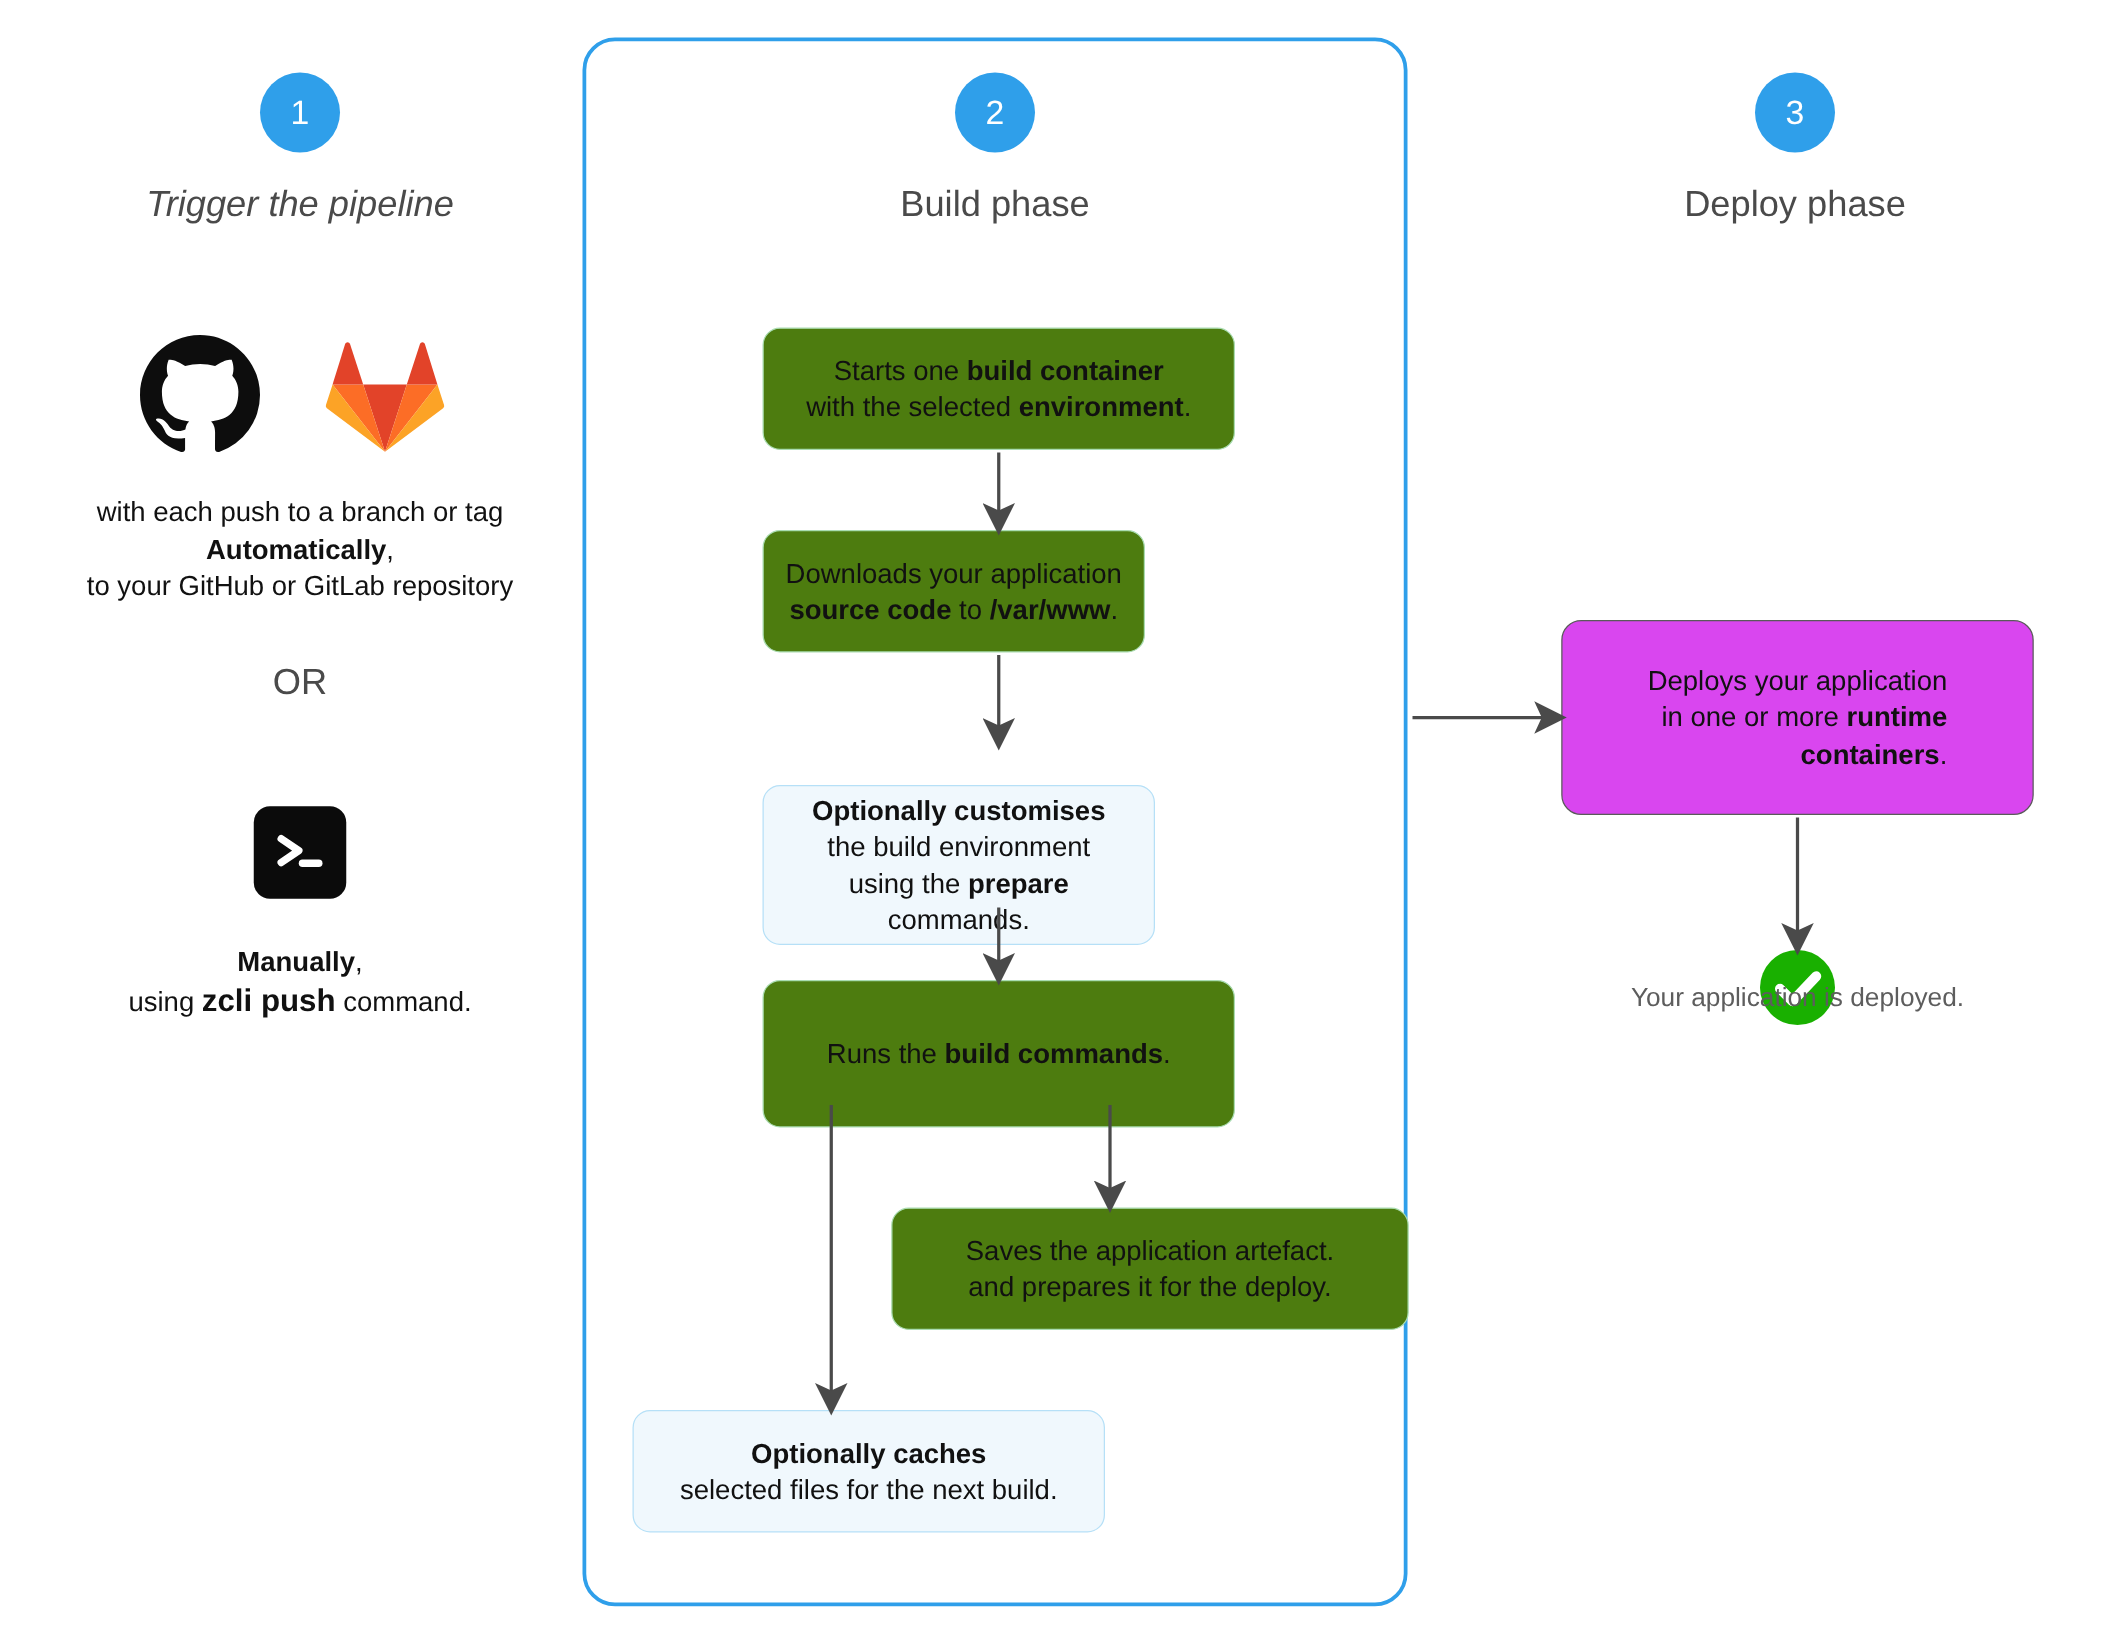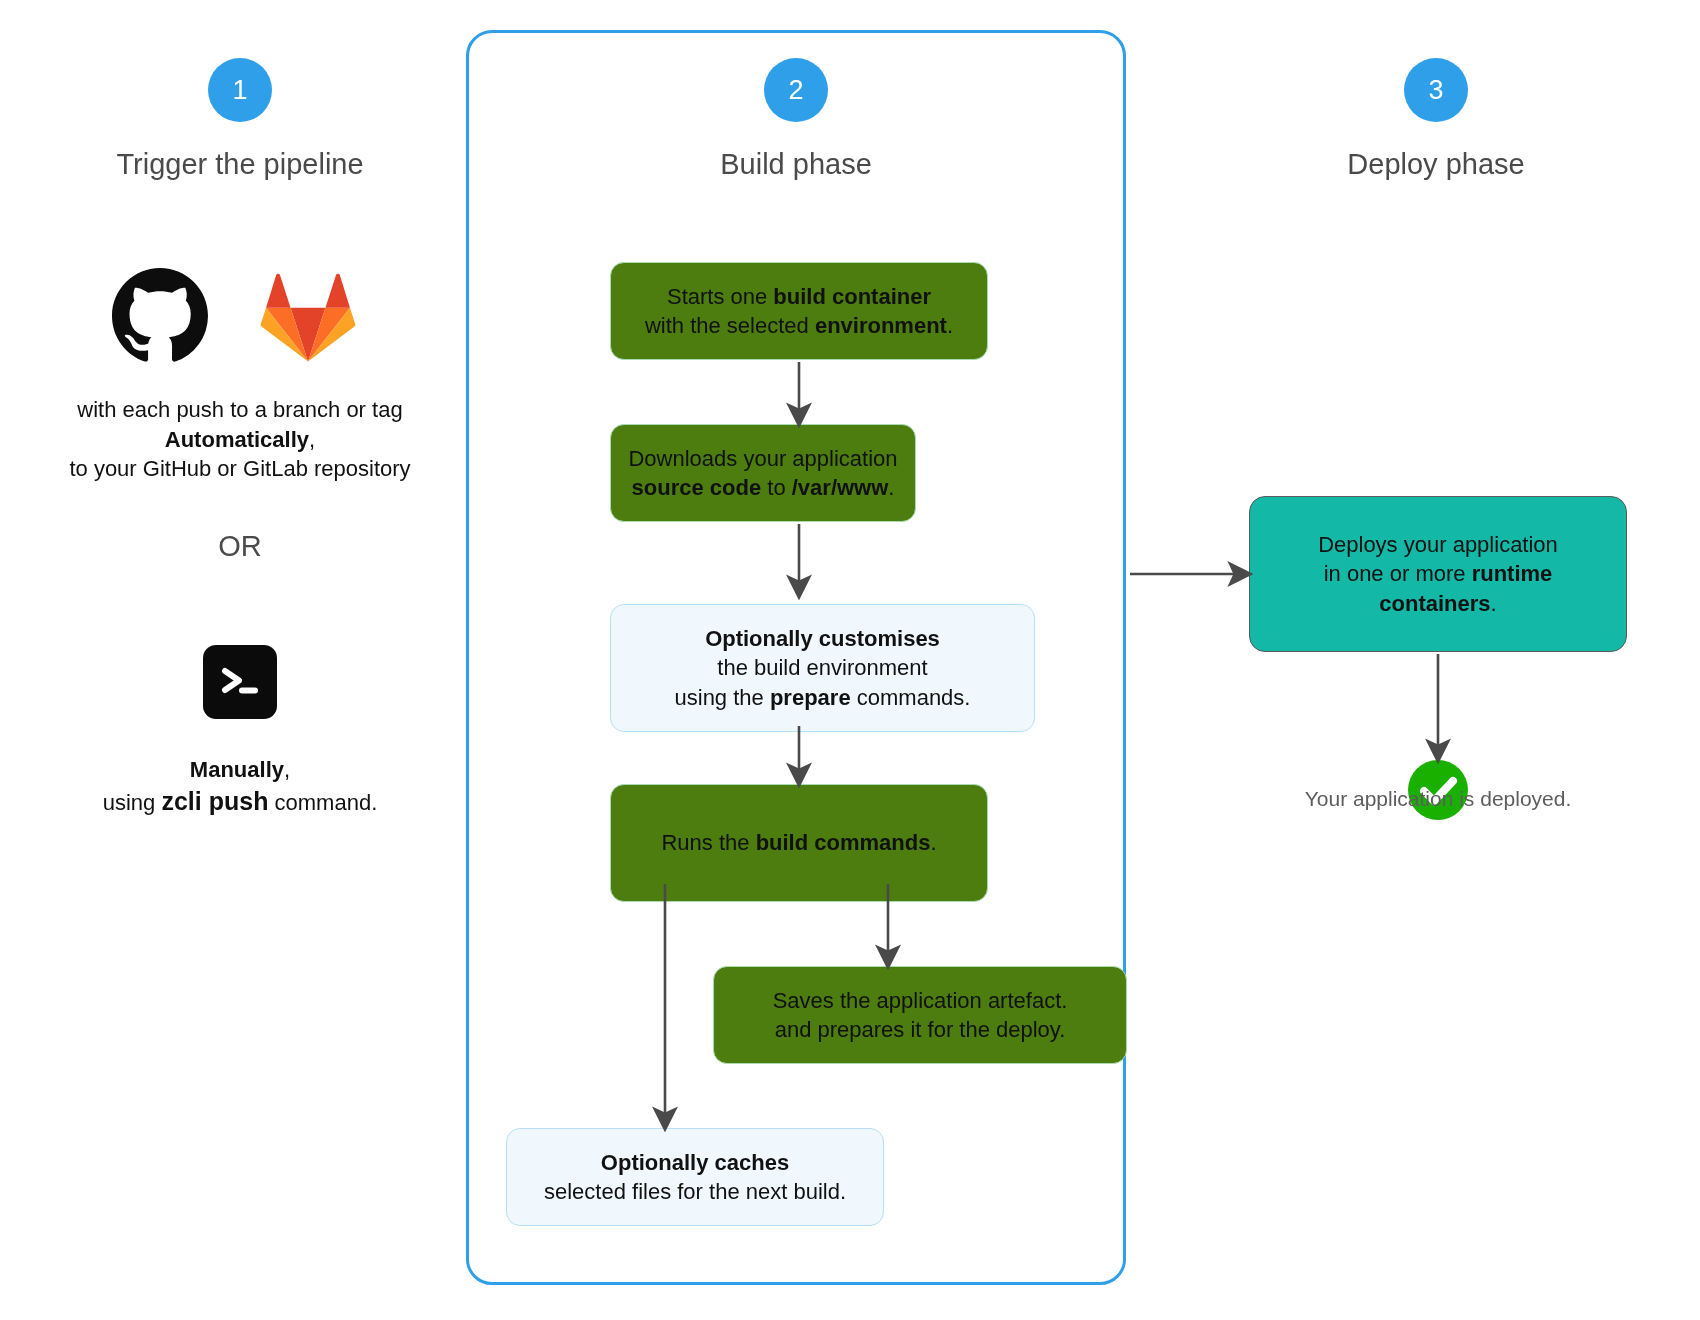--- a/index.html
+++ b/index.html
@@ -73,23 +73,24 @@
   }
   .box.green {
     background: #4d7c0f;
     border: 1.5px solid #a9dcb0;
   }
   .box.blue {
     background: #f0f8fd;
     border: 1.5px solid #b6e0f7;
   }
   .box.grey {
-    background: #14b8a6;
+    background: #d946ef;
     border: 1.5px solid #5a5a5a;
     border-radius: 16px;
+    text-align: right;
   }
   .box b { font-weight: bold; }
 
   
   .left-text {
     position: absolute;
     text-align: center;
     transform: translateX(-50%);
     font-size: 22px;
     line-height: 1.35;
@@ -141,21 +142,21 @@
 </head>
 <body>
 
 <div class="stage">
 
   <div class="build-panel"></div>
 
   <div class="step-circle" style="left:208px; top:58px;">
     <span>1</span>
   </div>
-  <div class="step-title" style="left:240px; top:148px;">Trigger the pipeline</div>
+  <div class="step-title" style="left:240px; top:148px;font-style:italic;">Trigger the pipeline</div>
 
   <div class="step-circle" style="left:764px; top:58px;">
     <span>2</span>
   </div>
   <div class="step-title" style="left:796px; top:148px;">Build phase</div>
 
   <div class="step-circle" style="left:1404px; top:58px;">
     <span>3</span>
   </div>
   <div class="step-title" style="left:1436px; top:148px;">Deploy phase</div>
@@ -217,21 +218,21 @@
     </div>
   </div>
 
   <div class="box green" style="left:610px; top:424px; width:306px; height:98px;">
     <div>
       <div>Downloads your application</div>
       <div><b>source code</b><span> to </span><b>/var/www</b><span>.</span></div>
     </div>
   </div>
 
-  <div class="box blue" style="left:610px; top:604px; width:425px; height:128px;">
+  <div class="box blue" style="left:610px; top:628px; width:314px; height:128px;">
     <div>
       <div><b>Optionally customises</b></div>
       <div>the build environment</div>
       <div><span>using the </span><b>prepare</b><span> commands.</span></div>
     </div>
   </div>
 
   <div class="box green" style="left:610px; top:784px; width:378px; height:118px;">
     <div>
       <div><span>Runs the </span><b>build commands</b><span>.</span></div>

